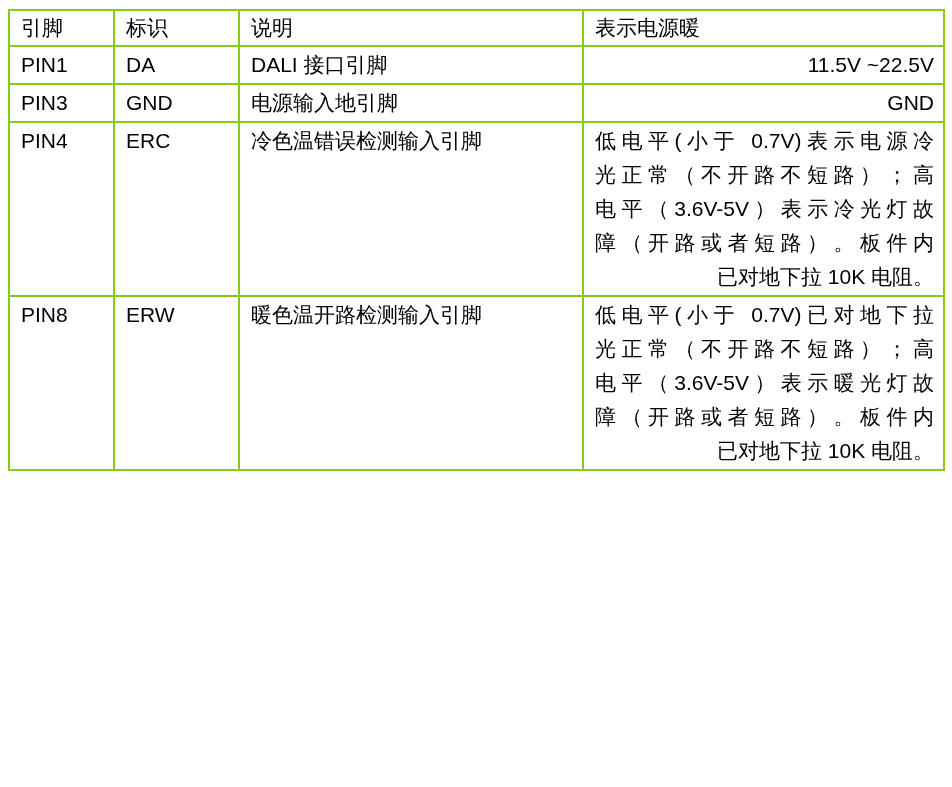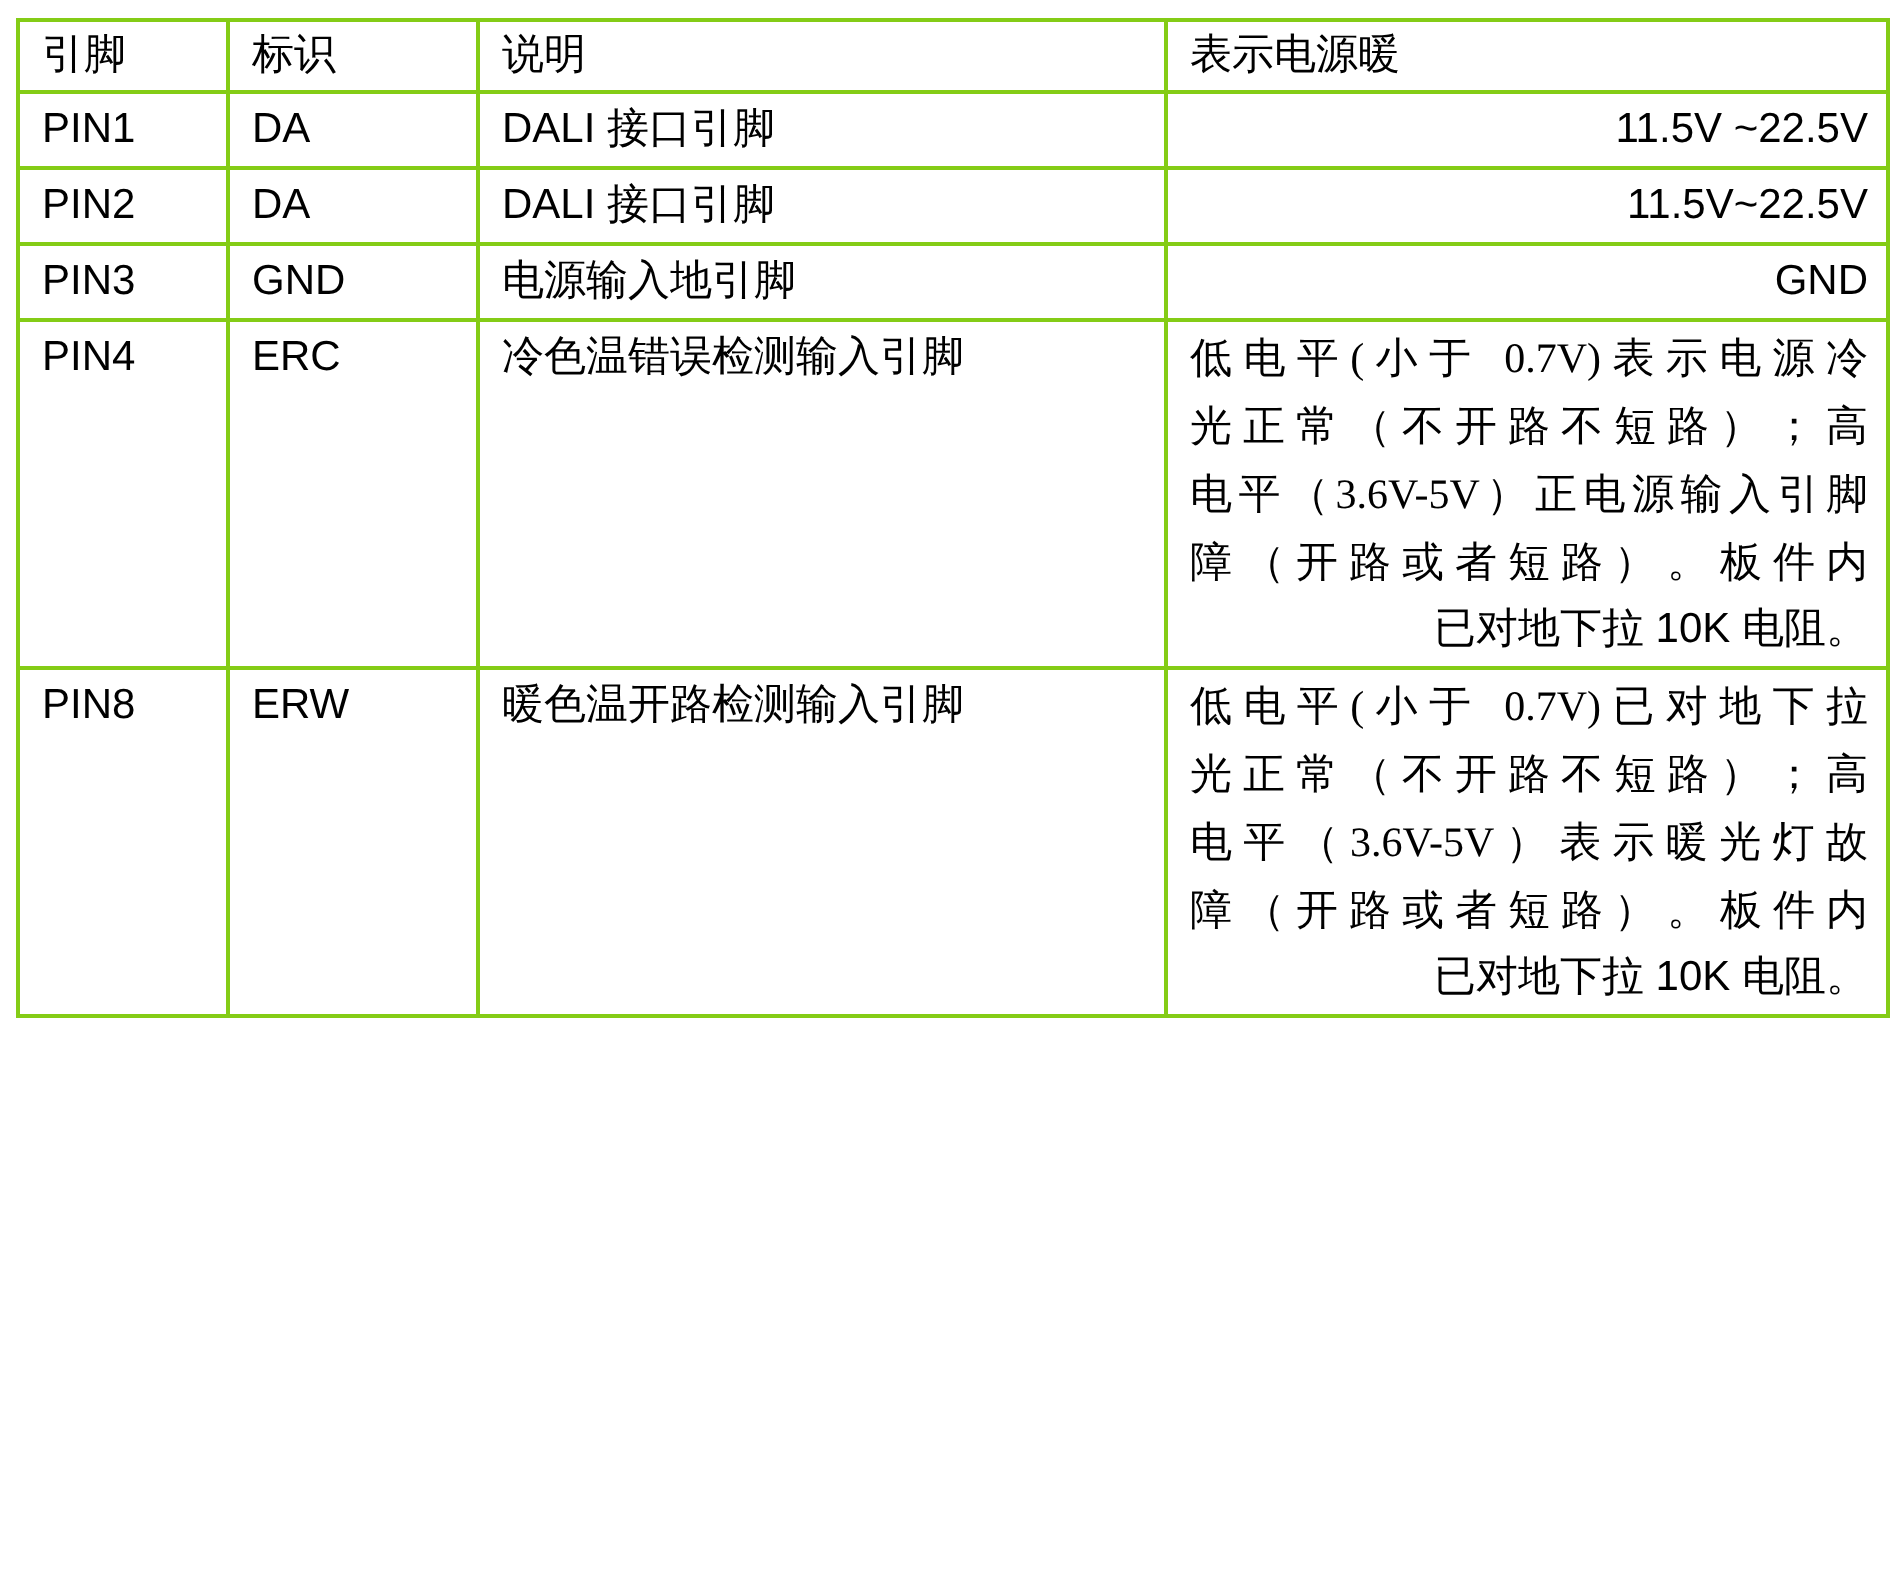--- a/index.html
+++ b/index.html
@@ -37,21 +37,20 @@
     word-break: break-all;
   }
   th {
     height: 32px;
     line-height: 31px;
   }
   
   td .tline:not(:last-child) {
     text-align: justify;
     text-align-last: justify;
-    font-family: Liberation Serif, serif;
   }
   td .tline:last-child {
     text-align: right;
   }
 </style>
 </head>
 <body>
 
 <table class="pin-table">
   <colgroup>
@@ -71,43 +70,35 @@
   <tbody>
     <tr>
       <td>PIN1</td>
       <td>DA</td>
       <td>DALI 接口引脚</td>
       <td>
           <div class="tline">11.5V ~22.5V</div>
         </td>
     </tr>
     <tr>
-      <td>PIN2</td>
-      <td>DA</td>
-      <td>DALI 接口引脚</td>
-      <td>
-          <div class="tline">11.5V~22.5V</div>
-        </td>
-    </tr>
-    <tr>
       <td>PIN3</td>
       <td>GND</td>
       <td>电源输入地引脚</td>
       <td>
           <div class="tline">GND</div>
         </td>
     </tr>
     <tr>
       <td>PIN4</td>
       <td>ERC</td>
       <td>冷色温错误检测输入引脚</td>
       <td>
           <div class="tline">低电平(小于 0.7V)表示电源冷</div>
           <div class="tline">光正常（不开路不短路）；高</div>
-          <div class="tline">电平（3.6V-5V）正电源输入引脚</div>
+          <div class="tline">电平（3.6V-5V）表示冷光灯故</div>
           <div class="tline">障（开路或者短路）。板件内</div>
           <div class="tline">已对地下拉 10K 电阻。</div>
         </td>
     </tr>
     <tr>
       <td>PIN8</td>
       <td>ERW</td>
       <td>暖色温开路检测输入引脚</td>
       <td>
           <div class="tline">低电平(小于 0.7V)已对地下拉</div>

